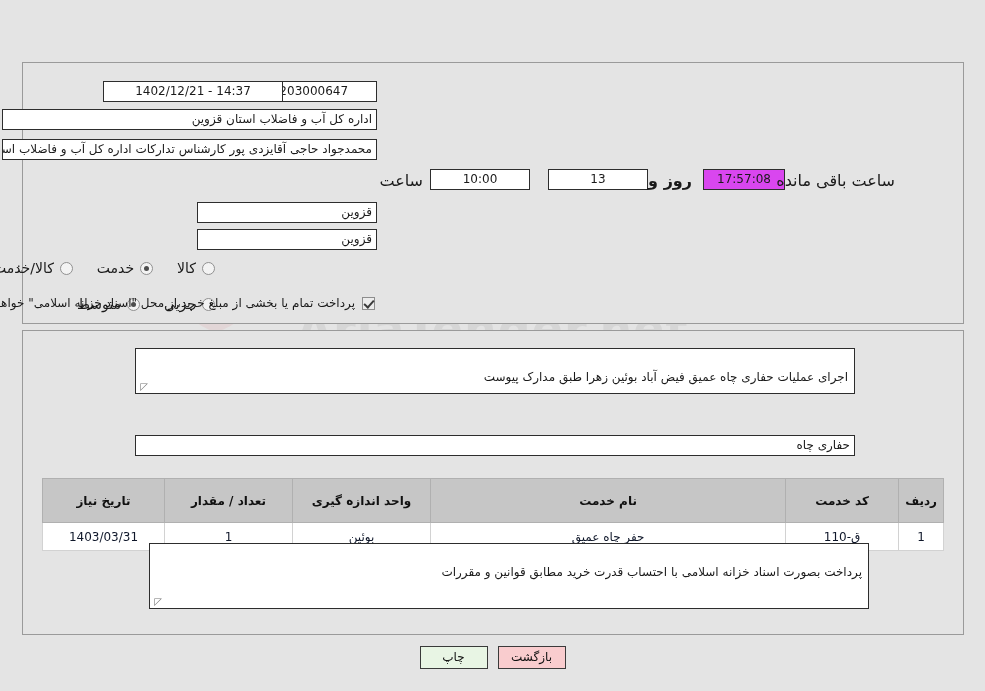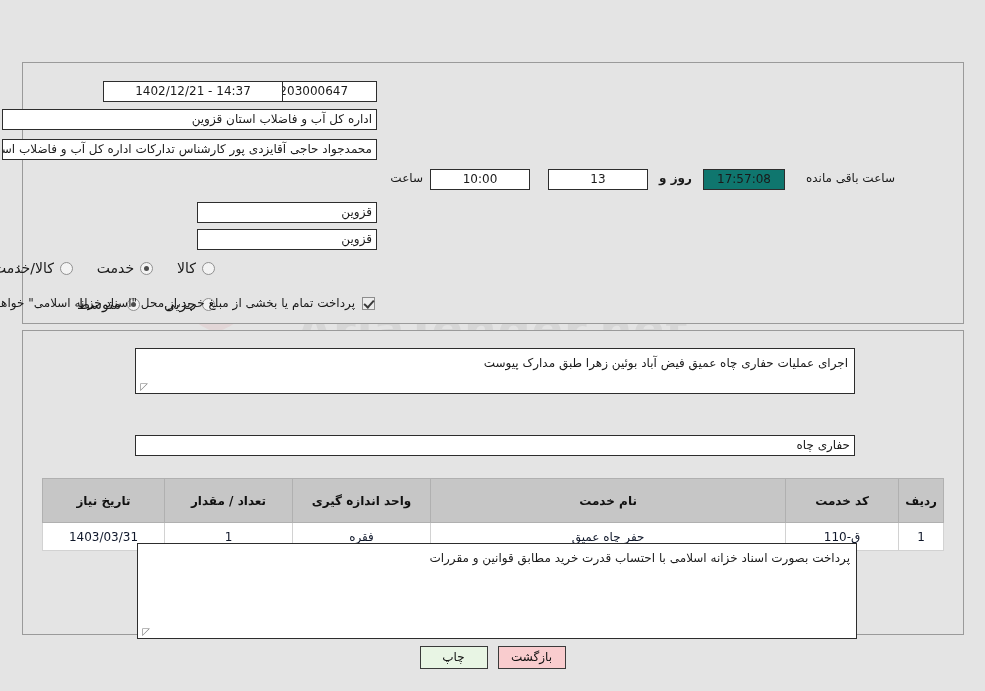--- a/index.html
+++ b/index.html
@@ -94,22 +94,22 @@
     font-size: 12px;
     color: #1a1a1a;
     padding: 0 4px;
     overflow: hidden;
     text-overflow: clip;
     white-space: nowrap;
     direction: rtl;
   }
   .fbox.center { text-align: center; }
   .fbox.right  { text-align: right; }
-  .fbox.cream  { background: #0f766e; }
-  .plain { font-size: 12px; color: #1a1a1a; }
+  .fbox.cream  { background: #d946ef; }
+  .plain { font-size: 16px; color: #1a1a1a; }
 
   
   .radio {
     display: inline-block;
     width: 13px; height: 13px;
     border-radius: 50%;
     border: 1px solid #909090;
     background: #f3f3f3;
     position: relative;
     vertical-align: middle;
@@ -142,21 +142,21 @@
   .opt { display: inline-flex; align-items: center; gap: 6px; }
   .opt .olabel { font-size: 14px; }
 
   
   .tbox {
     position: absolute;
     background: #ffffff;
     border: 1px solid #2d2d2d;
     font-size: 12px;
     color: #1a1a1a;
-    padding: 6px 6px;
+    padding: 20px 6px;
     direction: rtl;
     text-align: right;
     line-height: 16px;
     overflow: hidden;
   }
   .tbox .grip {
     position: absolute;
     left: 2px; bottom: 1px;
     width: 10px; height: 10px;
     color: #777;
@@ -333,29 +333,29 @@
         <th style="width:138px;">واحد اندازه گیری</th>
         <th style="width:128px;">تعداد / مقدار</th>
         <th style="width:122px;">تاریخ نیاز</th>
       </tr>
     </thead>
     <tbody>
       <tr>
         <td>1</td>
         <td>ق-110</td>
         <td>حفر چاه عمیق</td>
-        <td>فقره</td>
+        <td>بوئین</td>
         <td>1</td>
         <td>1403/03/31</td>
       </tr>
     </tbody>
   </table>
 
   <div class="seclabel" style="right:862px; top:580px;">توضیحات خریدار:</div>
-  <div class="tbox" style="right:128px; top:543px; width:720px; height:96px; z-index:9;">
+  <div class="tbox" style="right:116px; top:543px; width:720px; height:66px; z-index:9;">
     <span>پرداخت بصورت اسناد خزانه اسلامی با احتساب قدرت خرید مطابق قوانین و مقررات</span>
     <span class="grip">◸</span>
   </div>
 
   <div id="btnbar">
     <div class="btn back">بازگشت</div>
     <div class="btn print">چاپ</div>
   </div>
 
   <div id="watermark">

